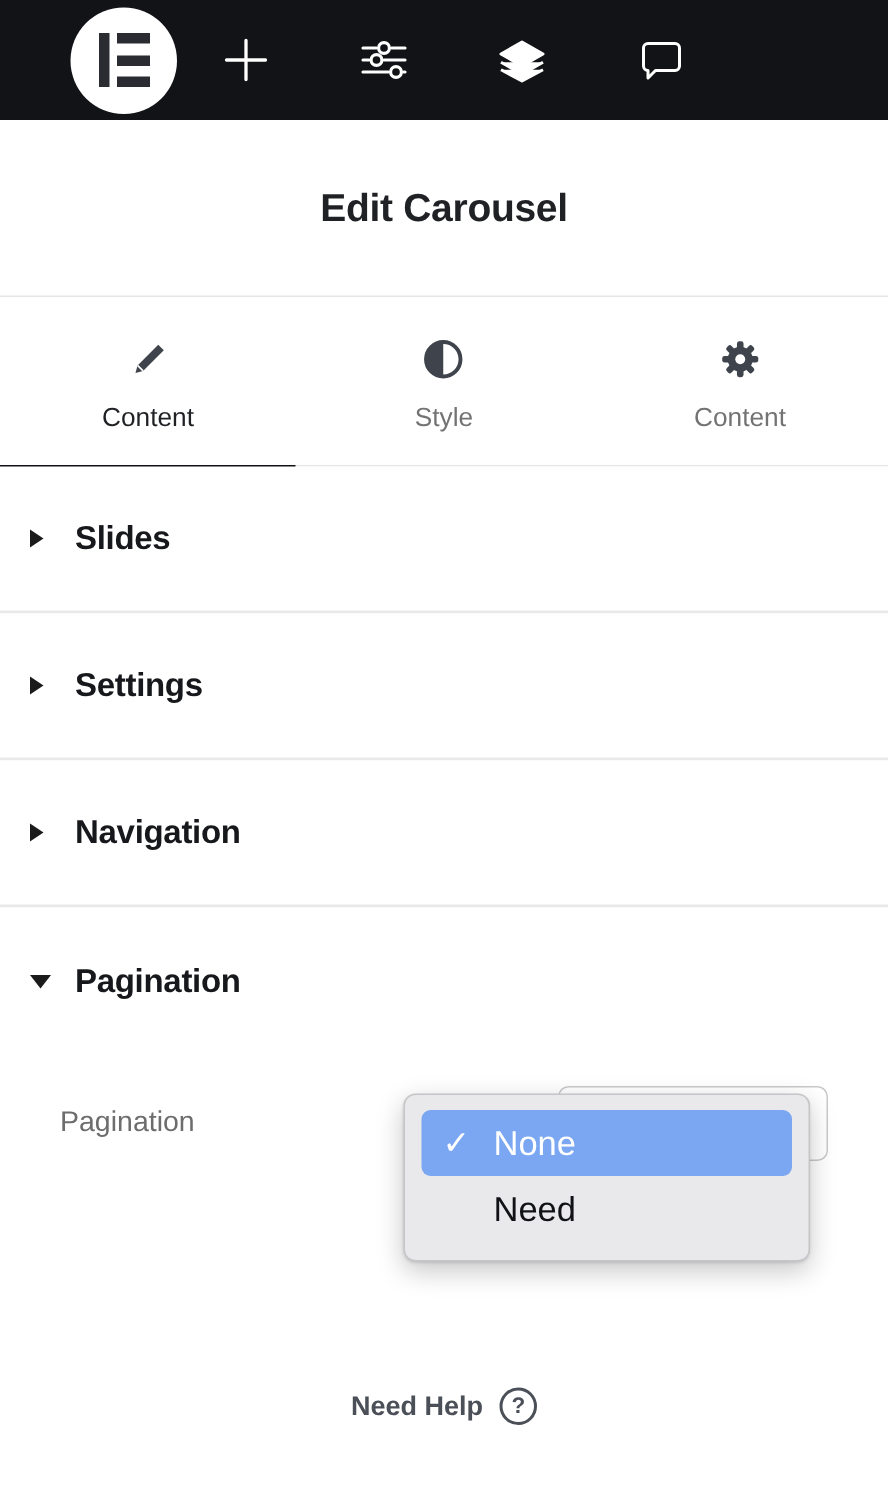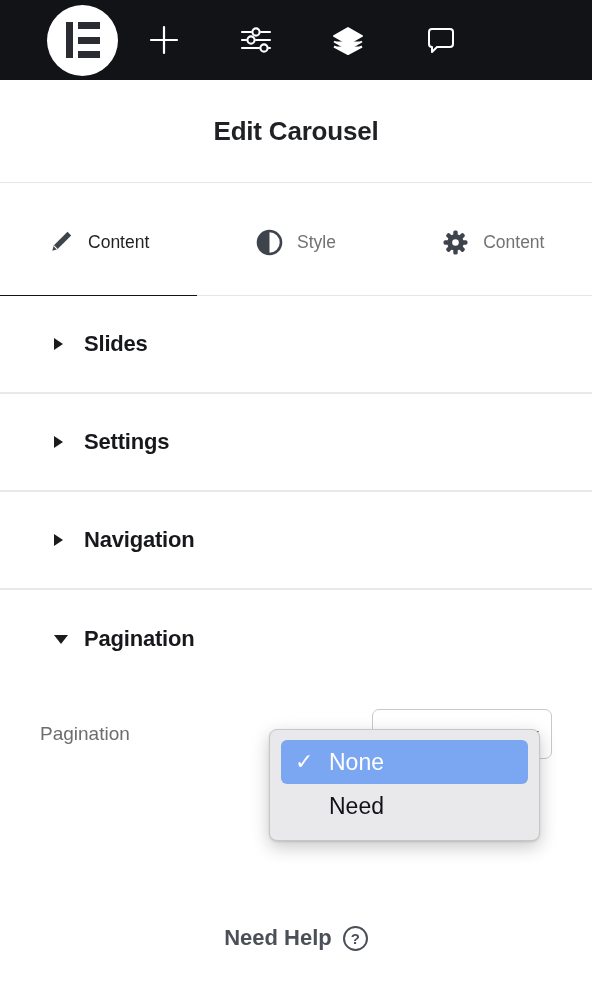--- a/index.html
+++ b/index.html
@@ -64,42 +64,42 @@
     height: 80px;
     display: flex;
     align-items: center;
     justify-content: center;
     flex: 0 0 auto;
   }
   .tool-btn svg { display: block; }
 
   
   .panel-title {
-    height: 103px;
+    height: 118px;
     display: flex;
     align-items: center;
     justify-content: center;
     font-size: 26px;
     font-weight: bold;
     color: #1f2124;
     letter-spacing: -0.2px;
     border-bottom: 1px solid #e6e6e6;
   }
 
   
   .tabs {
     display: flex;
     height: 113px;
     border-bottom: 1px solid #e6e6e6;
     position: relative;
   }
   .tab {
     width: 202px;
     display: flex;
-    flex-direction: row;
+    flex-direction: column;
     align-items: center;
     justify-content: center;
     gap: 14px;
     padding-top: 6px;
     position: relative;
   }
   .tab-icon { height: 28px; display: flex; align-items: center; justify-content: center; }
   .tab-label { font-size: 17.5px; color: #737373; }
   .tab.active .tab-label { color: #1f2124; }
   .tab.active::after {
@@ -108,21 +108,21 @@
     left: 0; right: 0; bottom: -6px;
     height: 6px;
     background: #121317;
   }
 
   
   .section {
     height: 98px;
     display: flex;
     align-items: center;
-    padding-left: 54px;
+    padding-left: 20px;
     border-bottom: 2px solid #e9e9e9;
     background: #ffffff;
   }
   .section-arrow {
     width: 20px;
     display: flex;
     align-items: center;
     justify-content: flex-start;
     margin-right: 10px;
   }
@@ -217,21 +217,21 @@
     position: absolute;
     left: 0; right: 0;
     top: 925px;
     display: flex;
     align-items: center;
     justify-content: center;
     gap: 11px;
     z-index: 10;
   }
   .need-help-text {
-    font-size: 22px;
+    font-size: 18px;
     font-weight: bold;
     color: #4b5058;
   }
   .help-circle {
     width: 25px; height: 25px;
     border: 2px solid #4b5058;
     border-radius: 50%;
     display: flex;
     align-items: center;
     justify-content: center;

